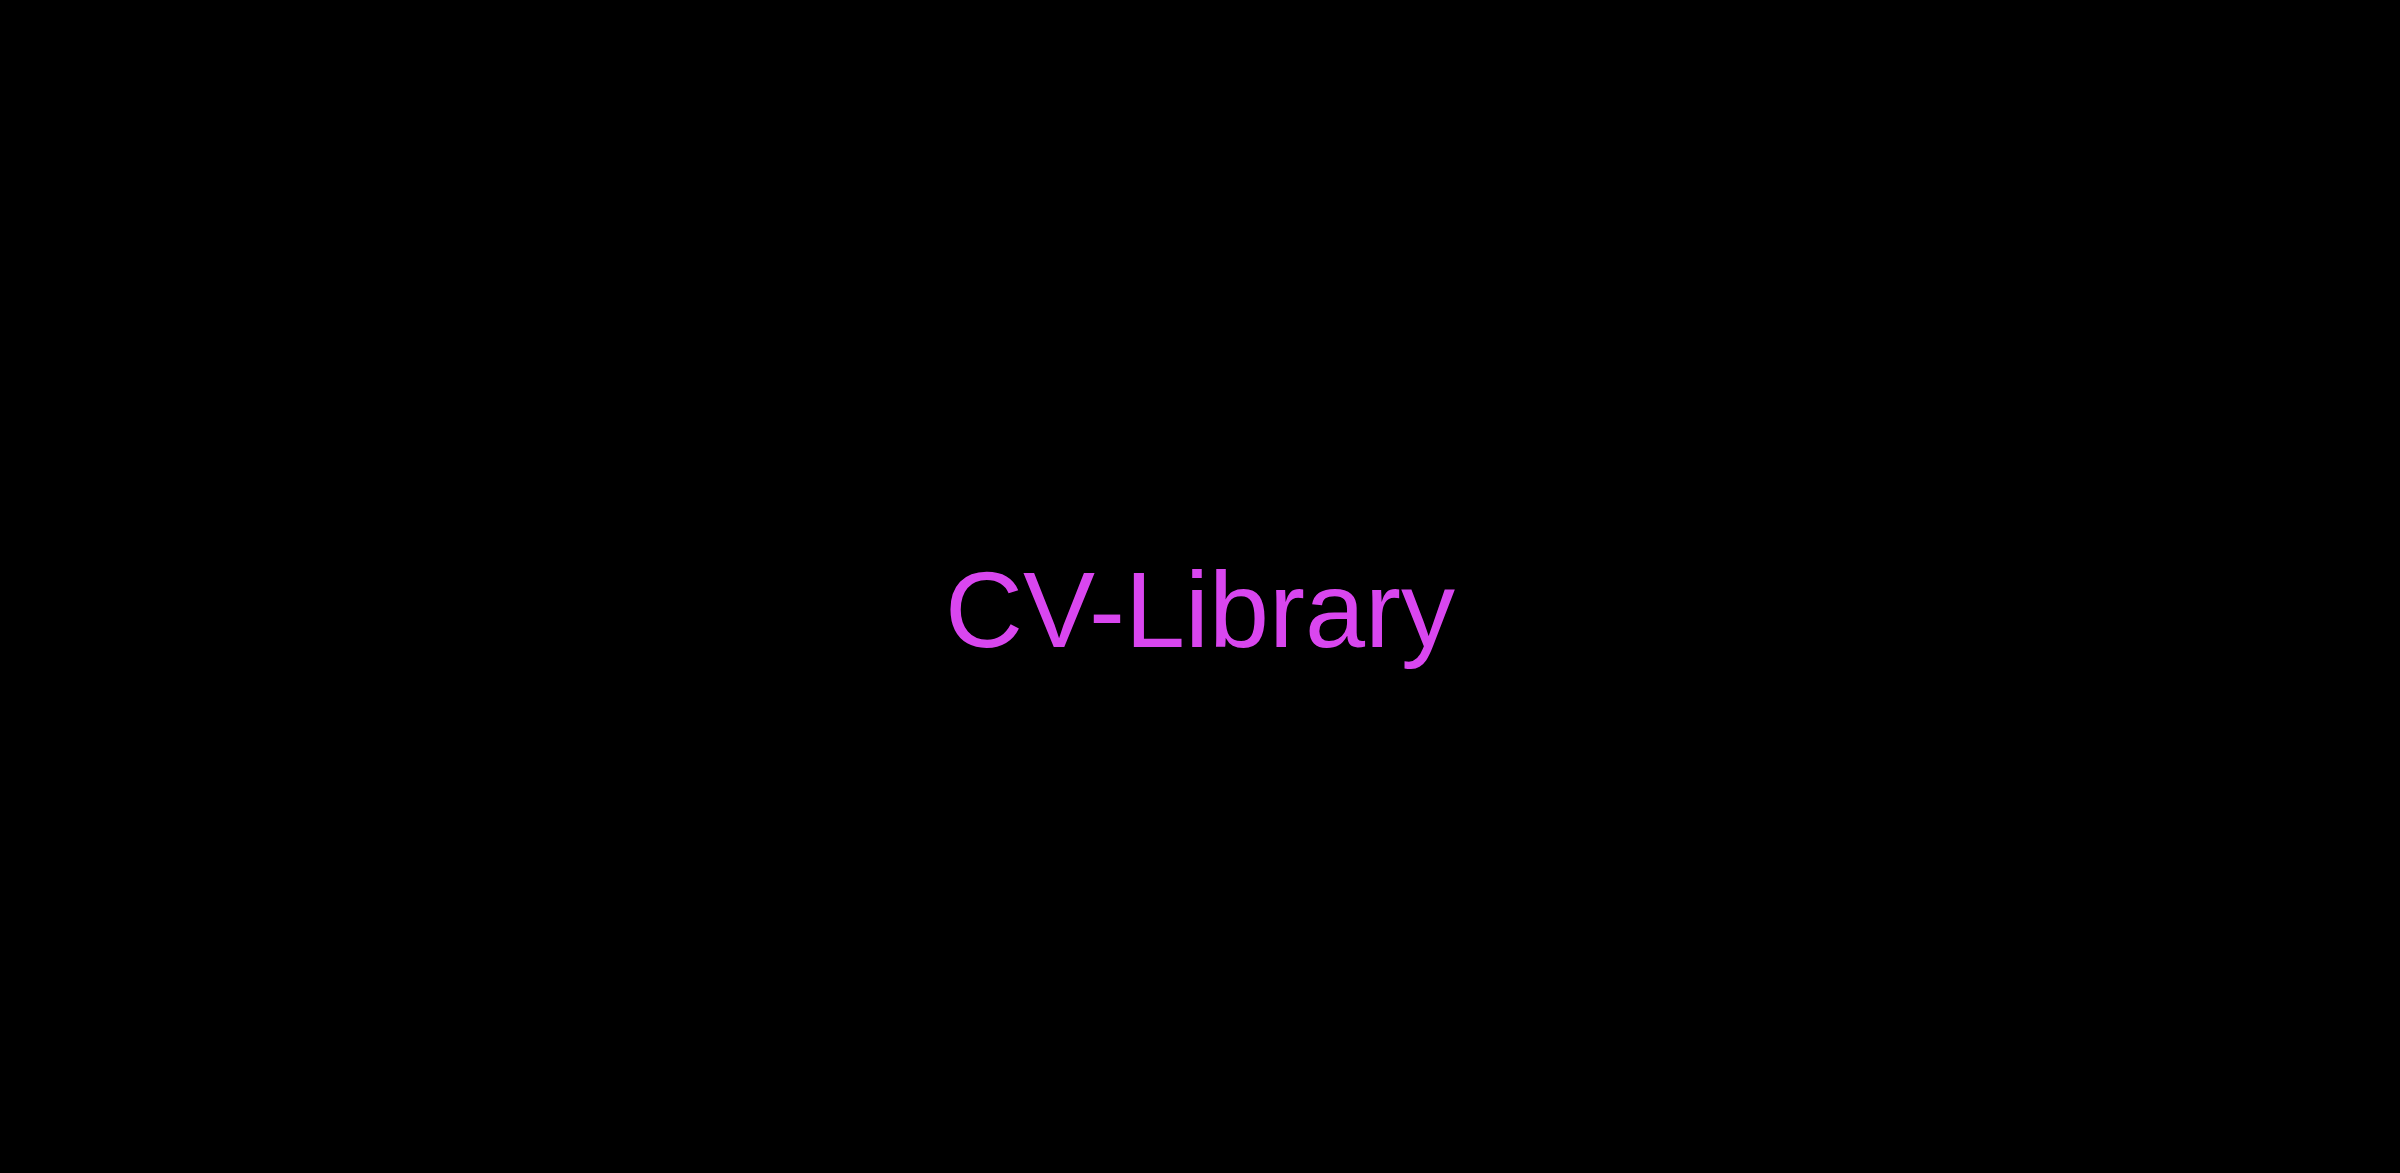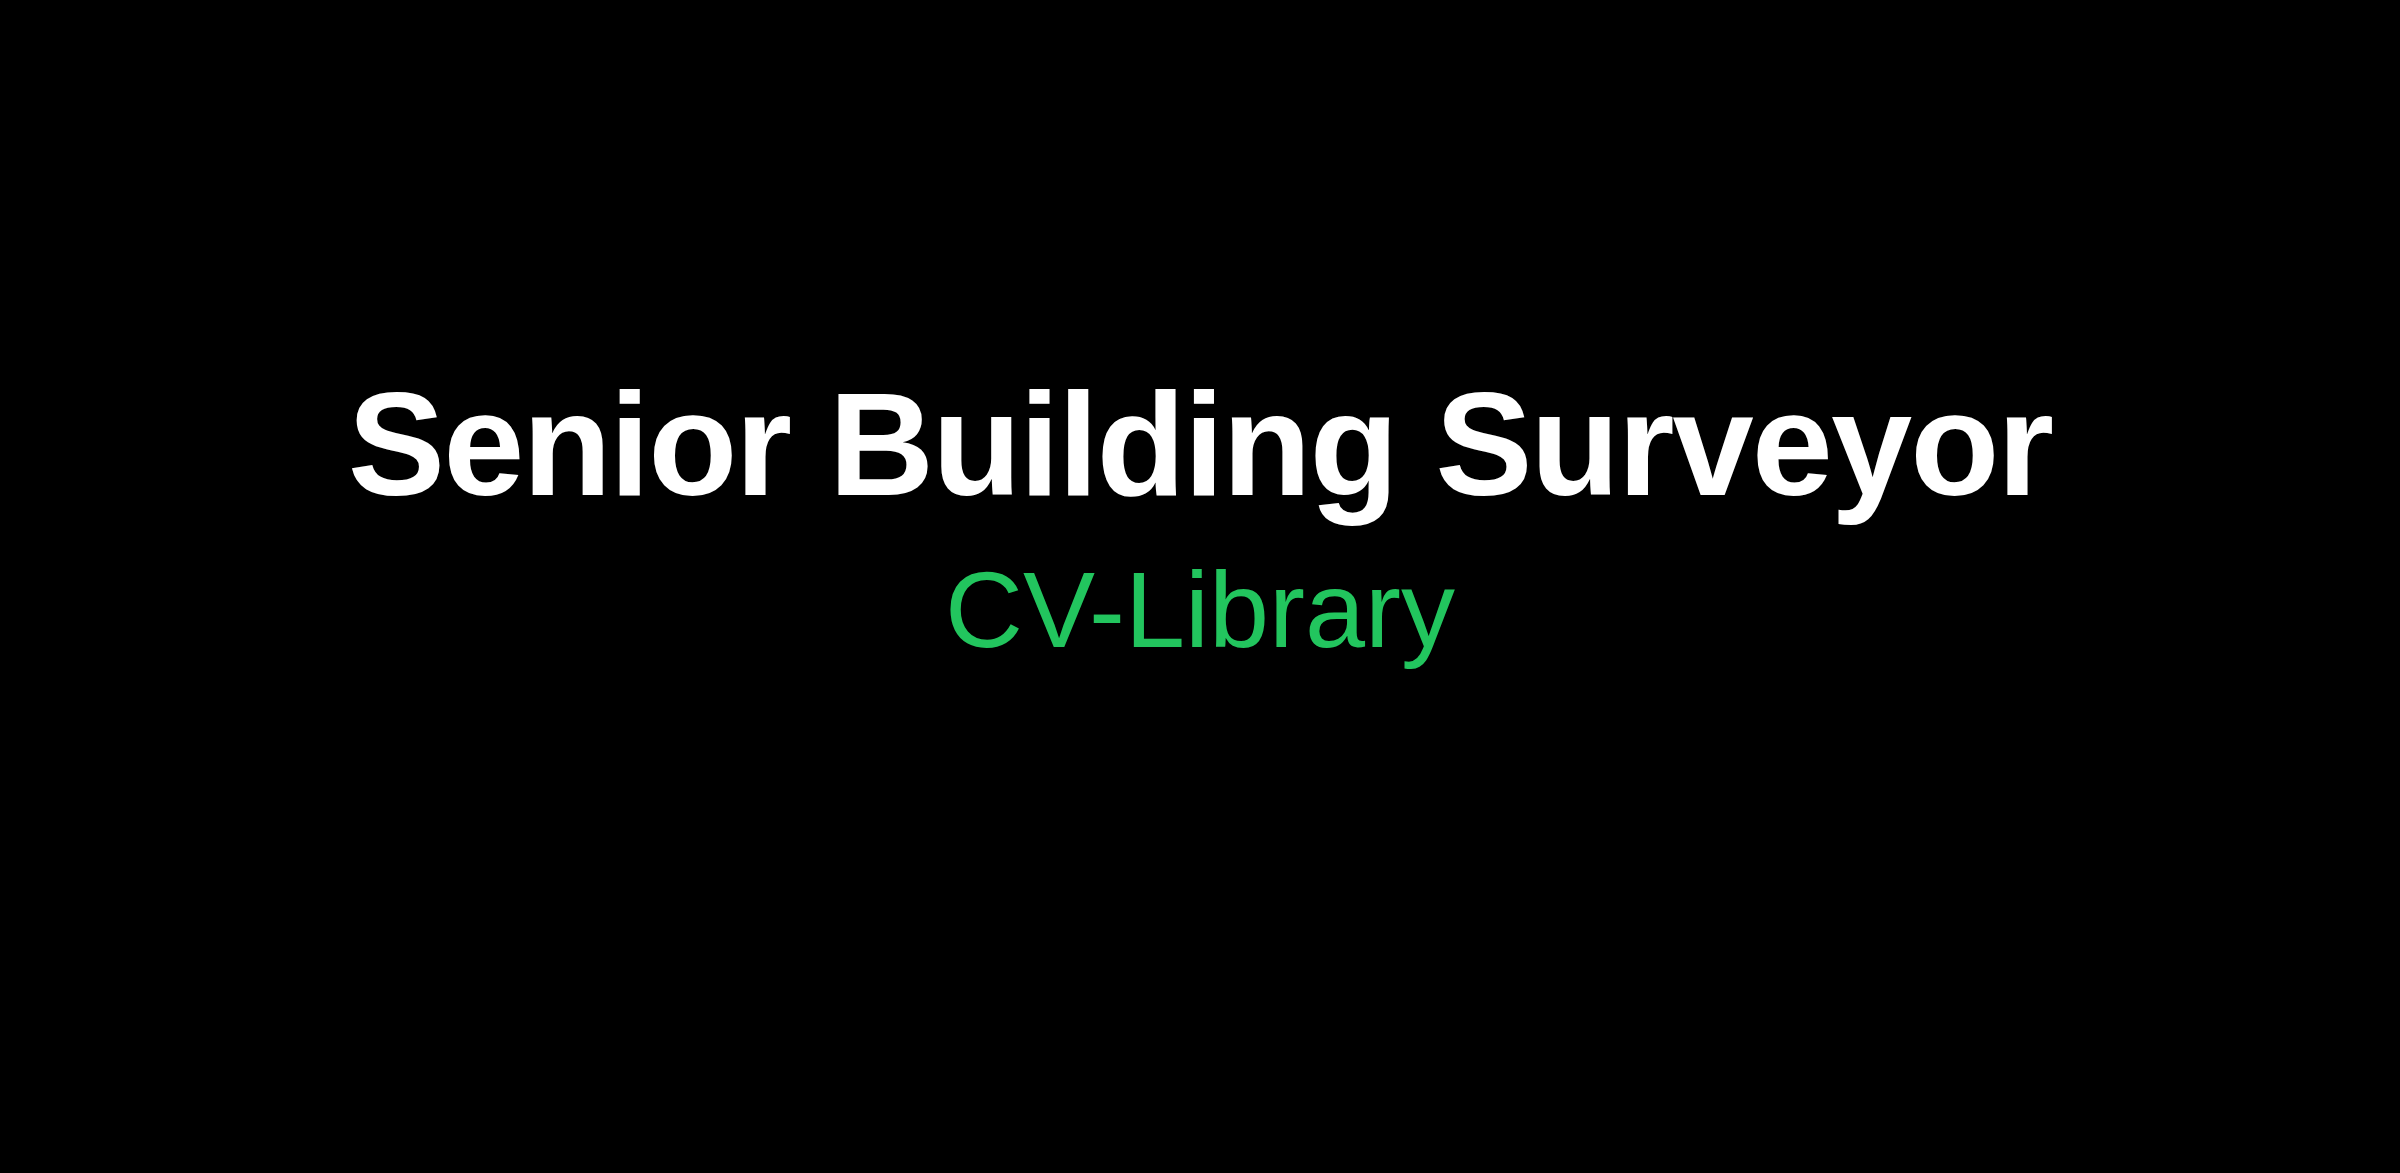--- a/index.html
+++ b/index.html
@@ -31,21 +31,21 @@
     line-height: 1;
     white-space: nowrap;
   }
   .company-name {
     position: absolute;
     top: 556px;
     left: 0;
     width: 100%;
     margin: 0;
     text-align: center;
-    color: #22c55e;
+    color: #d946ef;
     font-size: 108px;
     font-weight: 400;
     line-height: 1;
     white-space: nowrap;
   }
   .brand-logo {
     position: absolute;
     top: 1046px;
     left: 0;
     width: 100%;
@@ -62,15 +62,14 @@
   .brand-outline {
     color: transparent;
     -webkit-text-stroke: 2px #532470;
     margin-left: 12px;
   }
 </style>
 </head>
 <body>
 
 <div class="card">
-  <h1 class="job-title">Senior Building Surveyor</h1>
   <div class="company-name">CV-Library</div>
 </div>
 
 </body></html>

